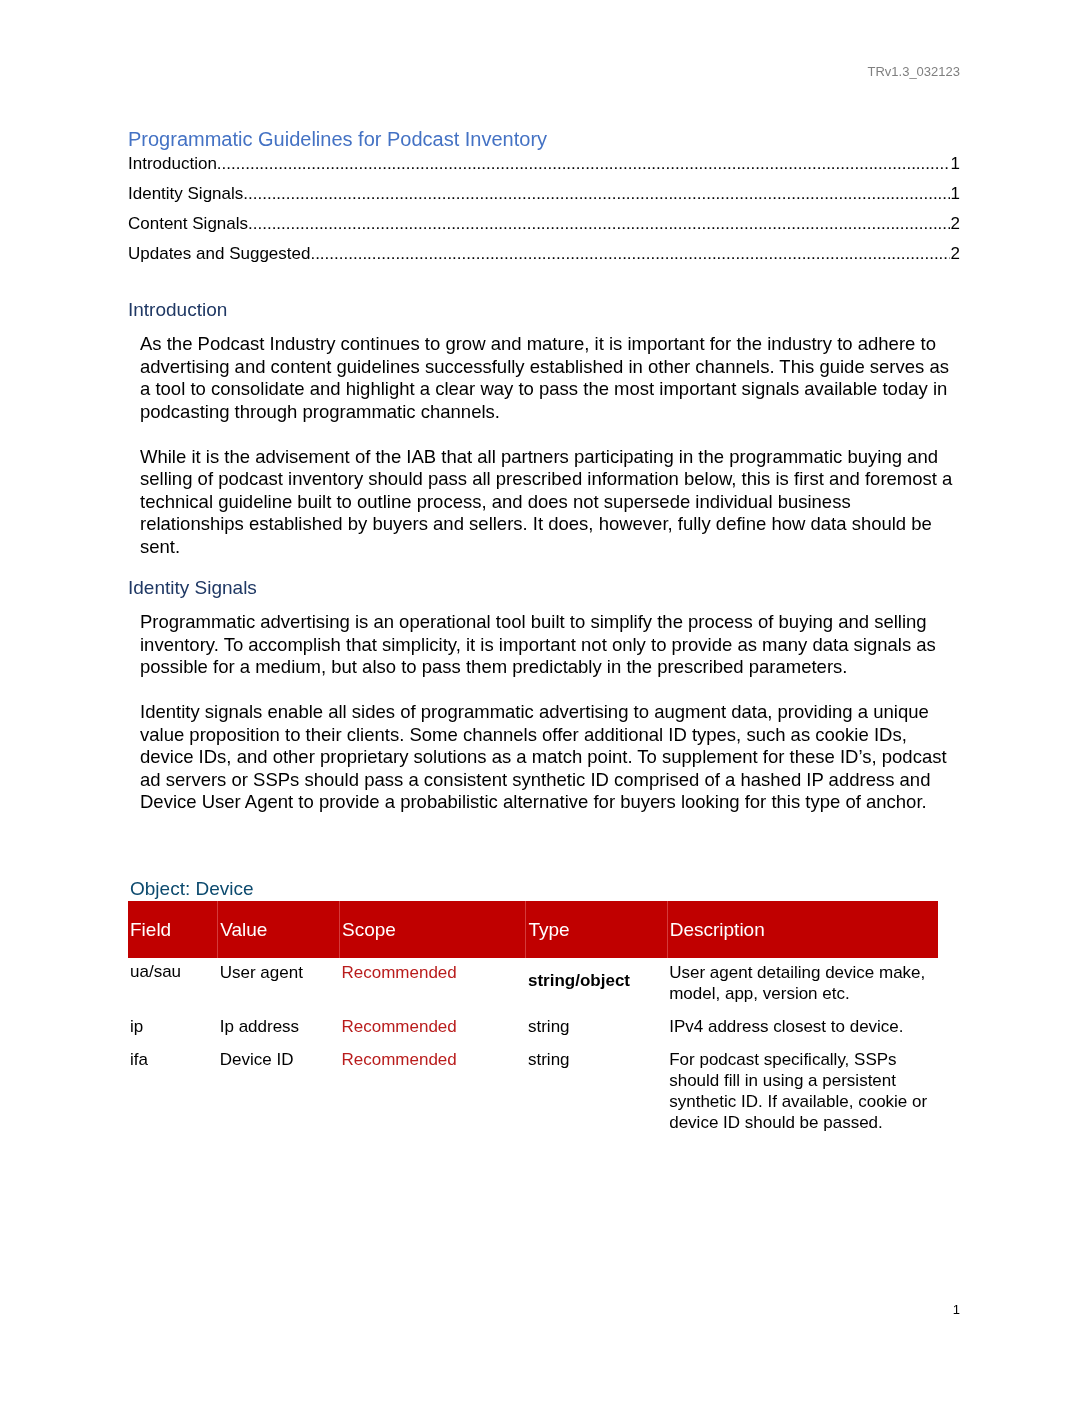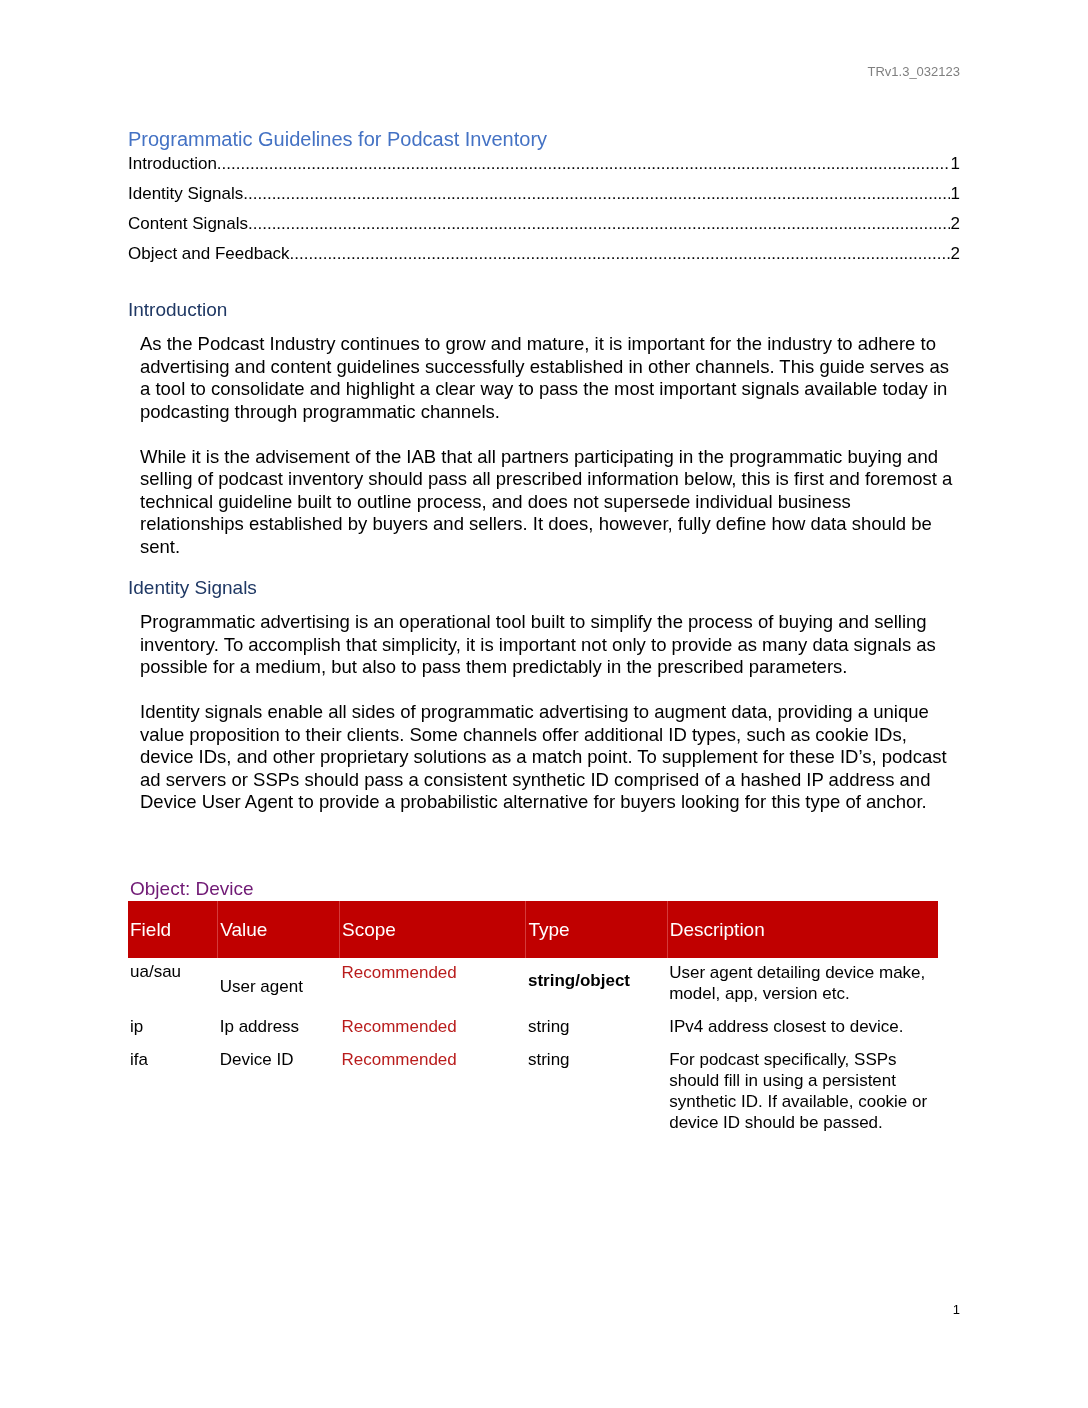--- a/index.html
+++ b/index.html
@@ -9,21 +9,21 @@
     .toc { position: absolute; top: 153px; left: 128px; width: 832px; }
     .toc-row { display: flex; align-items: baseline; font-size: 17px; height: 30px; line-height: 22px; }
     .toc-label { white-space: nowrap; }
     .toc-dots { flex: 1; overflow: hidden; white-space: nowrap; color: #000; }
     .toc-dots::before { content: "................................................................................................................................................................................................................................"; letter-spacing: 0px; }
     .toc-page { white-space: nowrap; padding-left: 1px; }
     .section { position: absolute; left: 128px; width: 840px; }
     .section-heading { font-size: 19px; color: #1f3864; line-height: 22px; margin: 0; font-weight: normal; }
     .para { font-size: 18.5px; line-height: 22.5px; margin: 12px; }
     .para + .para { margin-top: 22.5px; }
-    .object-label { position: absolute; top: 878px; left: 130px; font-size: 19px; color: #701a75; }
+    .object-label { position: absolute; top: 878px; left: 130px; font-size: 19px; color: #0c4a6e; }
     .device-table { position: absolute; top: 901px; left: 128px; width: 810px; border-collapse: collapse; }
     .device-table th { background: #c00000; color: #fff; font-weight: normal; font-size: 19px; text-align: left; height: 33px; padding: 12px 2px; vertical-align: middle; border-right: 1px solid #d43a3a; }
     .device-table th:last-child { border-right: none; }
     .device-table td { font-size: 17px; line-height: 21px; vertical-align: top; padding: 2px 2px 10px 2px; }
     .device-table tr.first td { padding-top: 2px; }
     .scope { color: #b91c1c; }
     .col-field { width: 86px; }
     .col-value { width: 118px; }
     .col-scope { width: 183px; }
     .col-type { width: 137px; }
@@ -47,21 +47,21 @@
     <span class="toc-label">Identity Signals</span>
     <span class="toc-dots"></span>
     <span class="toc-page">1</span>
   </div>
   <div class="toc-row">
     <span class="toc-label">Content Signals</span>
     <span class="toc-dots"></span>
     <span class="toc-page">2</span>
   </div>
   <div class="toc-row">
-    <span class="toc-label">Object and Feedback</span>
+    <span class="toc-label">Updates and Suggested</span>
     <span class="toc-dots"></span>
     <span class="toc-page">2</span>
   </div>
 </div>
 
 <div class="section" style="top:299px;">
   <h2 class="section-heading">Introduction</h2>
   <p class="para">As the Podcast Industry continues to grow and mature, it is important for the industry to adhere to advertising and content guidelines successfully established in other channels. This guide serves as a tool to consolidate and highlight a clear way to pass the most important signals available today in podcasting through programmatic channels.</p>
   <p class="para">While it is the advisement of the IAB that all partners participating in the programmatic buying and selling of podcast inventory should pass all prescribed information below, this is first and foremost a technical guideline built to outline process, and does not supersede individual business relationships established by buyers and sellers. It does, however, fully define how data should be sent.</p>
 </div>
@@ -80,21 +80,21 @@
       <th class="col-field">Field</th>
       <th class="col-value">Value</th>
       <th class="col-scope">Scope</th>
       <th class="col-type">Type</th>
       <th class="col-desc">Description</th>
     </tr>
   </thead>
   <tbody>
     <tr class="first">
       <td style="padding-top:3px;margin-left:28px;">ua/sau</td>
-      <td style="padding-top:18px;">User agent</td>
+      <td style="padding-top:4px;">User agent</td>
       <td style="padding-top:4px;" class="scope">Recommended</td>
       <td style="padding-top:12px;font-weight:bold;">string/object</td>
       <td style="padding-top:4px;">User agent detailing device make, model, app, version etc.</td>
     </tr>
     <tr>
       <td>ip</td>
       <td>Ip address</td>
       <td class="scope">Recommended</td>
       <td>string</td>
       <td>IPv4 address closest to device.</td>

